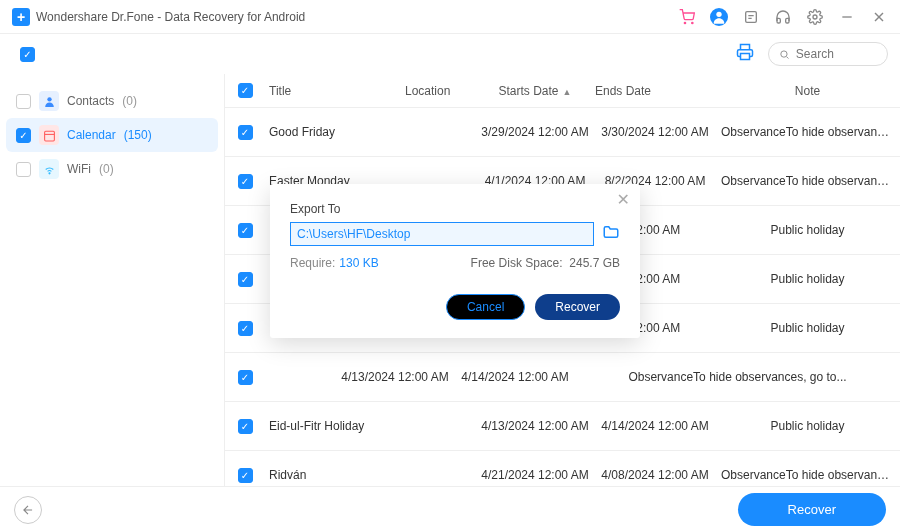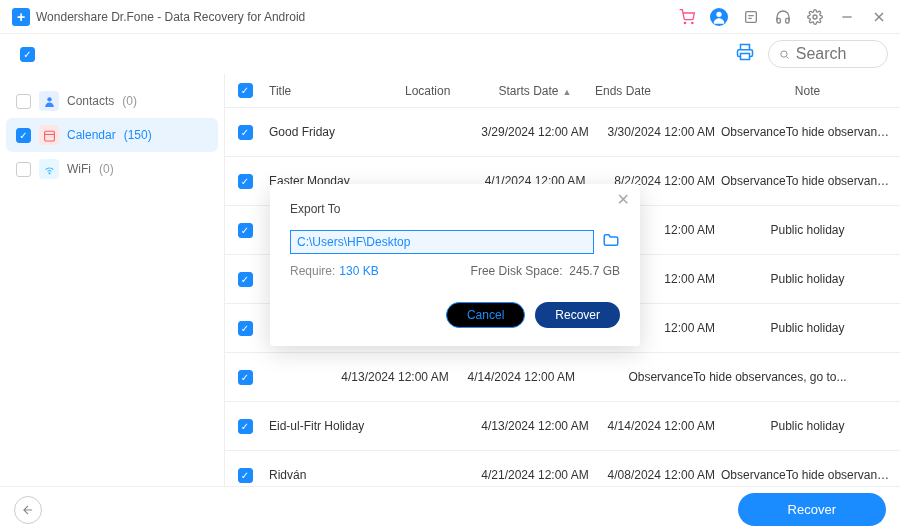--- a/index.html
+++ b/index.html
@@ -14,21 +14,21 @@
     .tb-icon.user { background: #1a8cff; border-radius: 50%; color: #fff; font-size: 11px; }
     .tb-icon svg { width: 16px; height: 16px; }
     
     .toolbar { height: 40px; display: flex; align-items: center; padding: 4px 12px; gap: 8px; }
     .chk { width: 15px; height: 15px; border: 1px solid #1a8cff; border-radius: 3px; background: #1a8cff; display: inline-flex; align-items: center; justify-content: center; color: #fff; font-size: 10px; }
     .chk.unchecked { background: #fff; color: transparent; border-color: #ccc; }
     .toolbar-left { flex: 1; display: flex; align-items: center; gap: 6px; padding-left: 4px; }
     .toolbar-left .chk { margin-left: 4px; }
     .print-icon { color: #1a8cff; margin-right: 6px; }
     .search-box { border: 1px solid #ddd; border-radius: 14px; padding: 4px 10px; display: flex; align-items: center; gap: 6px; width: 120px; }
-    .search-box input { border: none; outline: none; font-size: 16px; width: 100%; color: #6d28d9; }
+    .search-box input { border: none; outline: none; font-size: 12px; width: 100%; color: #6d28d9; }
     .search-box svg { width: 13px; height: 13px; color: #888; }
     
     .main { display: flex; height: calc(100% - 120px); }
     .sidebar { width: 224px; padding: 10px 6px; }
     .side-item { display: flex; align-items: center; gap: 8px; padding: 7px 10px; border-radius: 6px; font-size: 12px; }
     .side-item.active { background: #eaf4ff; }
     .side-icon { width: 20px; height: 20px; border-radius: 4px; display: flex; align-items: center; justify-content: center; }
     .side-icon.contacts { background: #e6f0ff; color: #3a8bff; }
     .side-icon.calendar { background: #ffe6e6; color: #ff5c5c; }
     .side-icon.wifi { background: #e6f7ff; color: #33bbff; }
@@ -46,31 +46,31 @@
     .th-end { width: 120px; }
     .th-note { flex: 1; text-align: center; }
     .sort-caret { font-size: 9px; margin-left: 4px; color: #888; }
     .th-sep { position: absolute; right: 0; top: 8px; bottom: 8px; width: 1px; background: #eee; }
     
     .row { display: flex; height: 49px; align-items: center; border-bottom: 1px solid #eee; font-size: 12px; color: #333; }
     .td-chk { width: 40px; display: flex; justify-content: center; }
     .td-title { width: 140px; padding-left: 4px; white-space: nowrap; overflow: hidden; text-overflow: ellipsis; }
     .td-loc { width: 70px; }
     .td-start { width: 120px; text-align: center; }
-    .td-end { width: 120px; text-align: right; }
+    .td-end { width: 120px; text-align: center; }
     .td-note { flex: 1; text-align: center; padding: 0 6px; white-space: nowrap; overflow: hidden; text-overflow: ellipsis; }
     
     .footer { height: 46px; border-top: 1px solid #eee; display: flex; align-items: center; padding: 0 14px; gap: 10px; }
     .back-btn { width: 28px; height: 28px; border: 1px solid #ccc; border-radius: 50%; display: flex; align-items: center; justify-content: center; color: #888; }
     .footer-spacer { flex: 1; }
     .recover-main-btn { background: #1a8cff; color: #fff; border: none; border-radius: 18px; padding: 9px 50px; font-size: 13px; }
     
     .modal { position: absolute; left: 270px; top: 184px; width: 370px; background: #fff; box-shadow: 0 6px 24px rgba(0,0,0,0.15); border-radius: 3px; padding: 18px 20px 18px 20px; }
     .modal-close { position: absolute; right: 10px; top: 6px; color: #aaa; font-size: 16px; }
-    .modal-title { font-size: 12px; color: #444; margin-bottom: 14px; }
+    .modal-title { font-size: 12px; color: #444; margin-bottom: 6px; }
     .path-row { display: flex; align-items: center; gap: 8px; margin-bottom: 10px; }
     .path-input { flex: 1; border: 1px solid #1a8cff; padding: 4px 6px; font-size: 12px; color: #1a8cff; background: #eef7ff; outline: none; height: 24px; }
     .folder-icon { color: #1a8cff; }
     .meta-row { display: flex; justify-content: space-between; font-size: 12px; color: #888; margin-bottom: 24px; }
     .meta-val { color: #1a8cff; margin-left: 4px; }
     .meta-right { color: #666; }
     .modal-btns { display: flex; justify-content: flex-end; gap: 10px; }
     .btn-cancel { border: 1px solid #1a8cff; color: #1a8cff; background: #000000; border-radius: 14px; padding: 5px 20px; font-size: 12px; }
     .btn-recover { border: none; background: #0e3e8c; color: #fff; border-radius: 14px; padding: 5px 20px; font-size: 12px; }
   </style>

